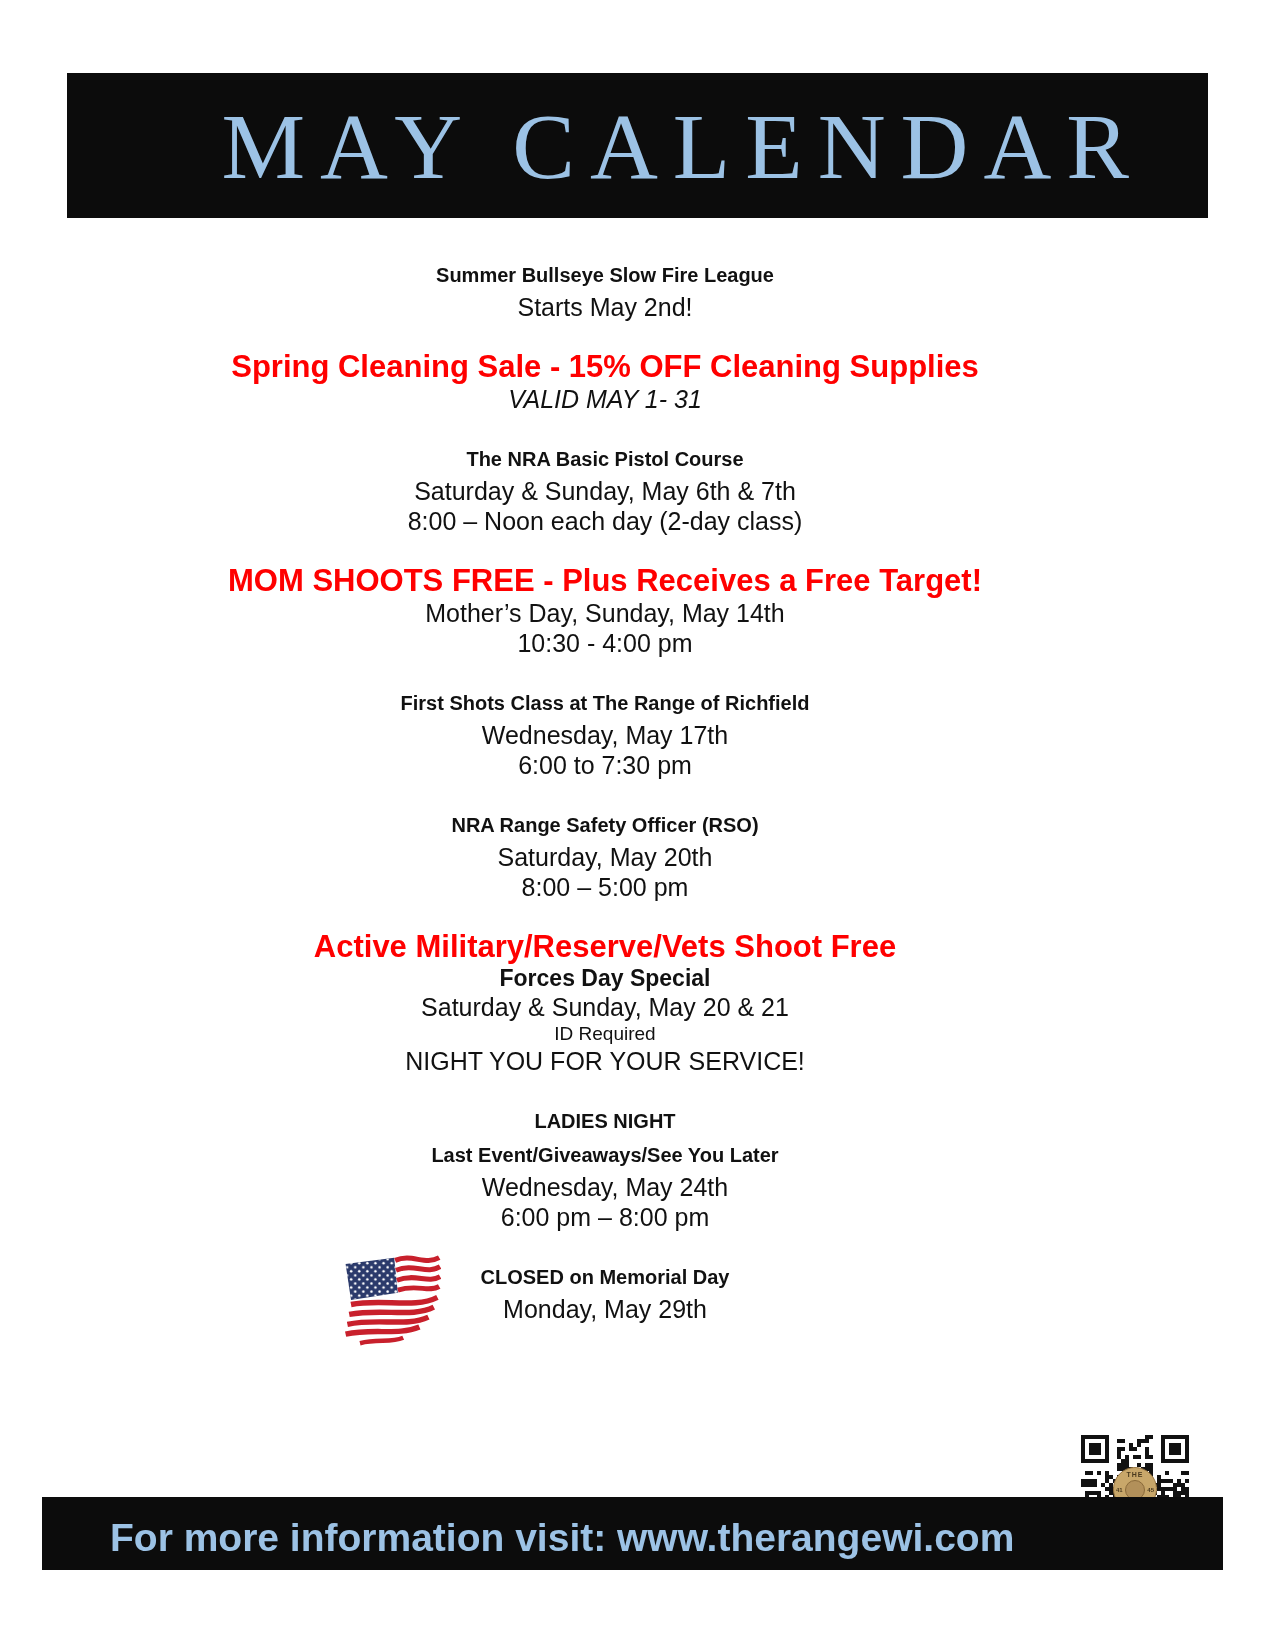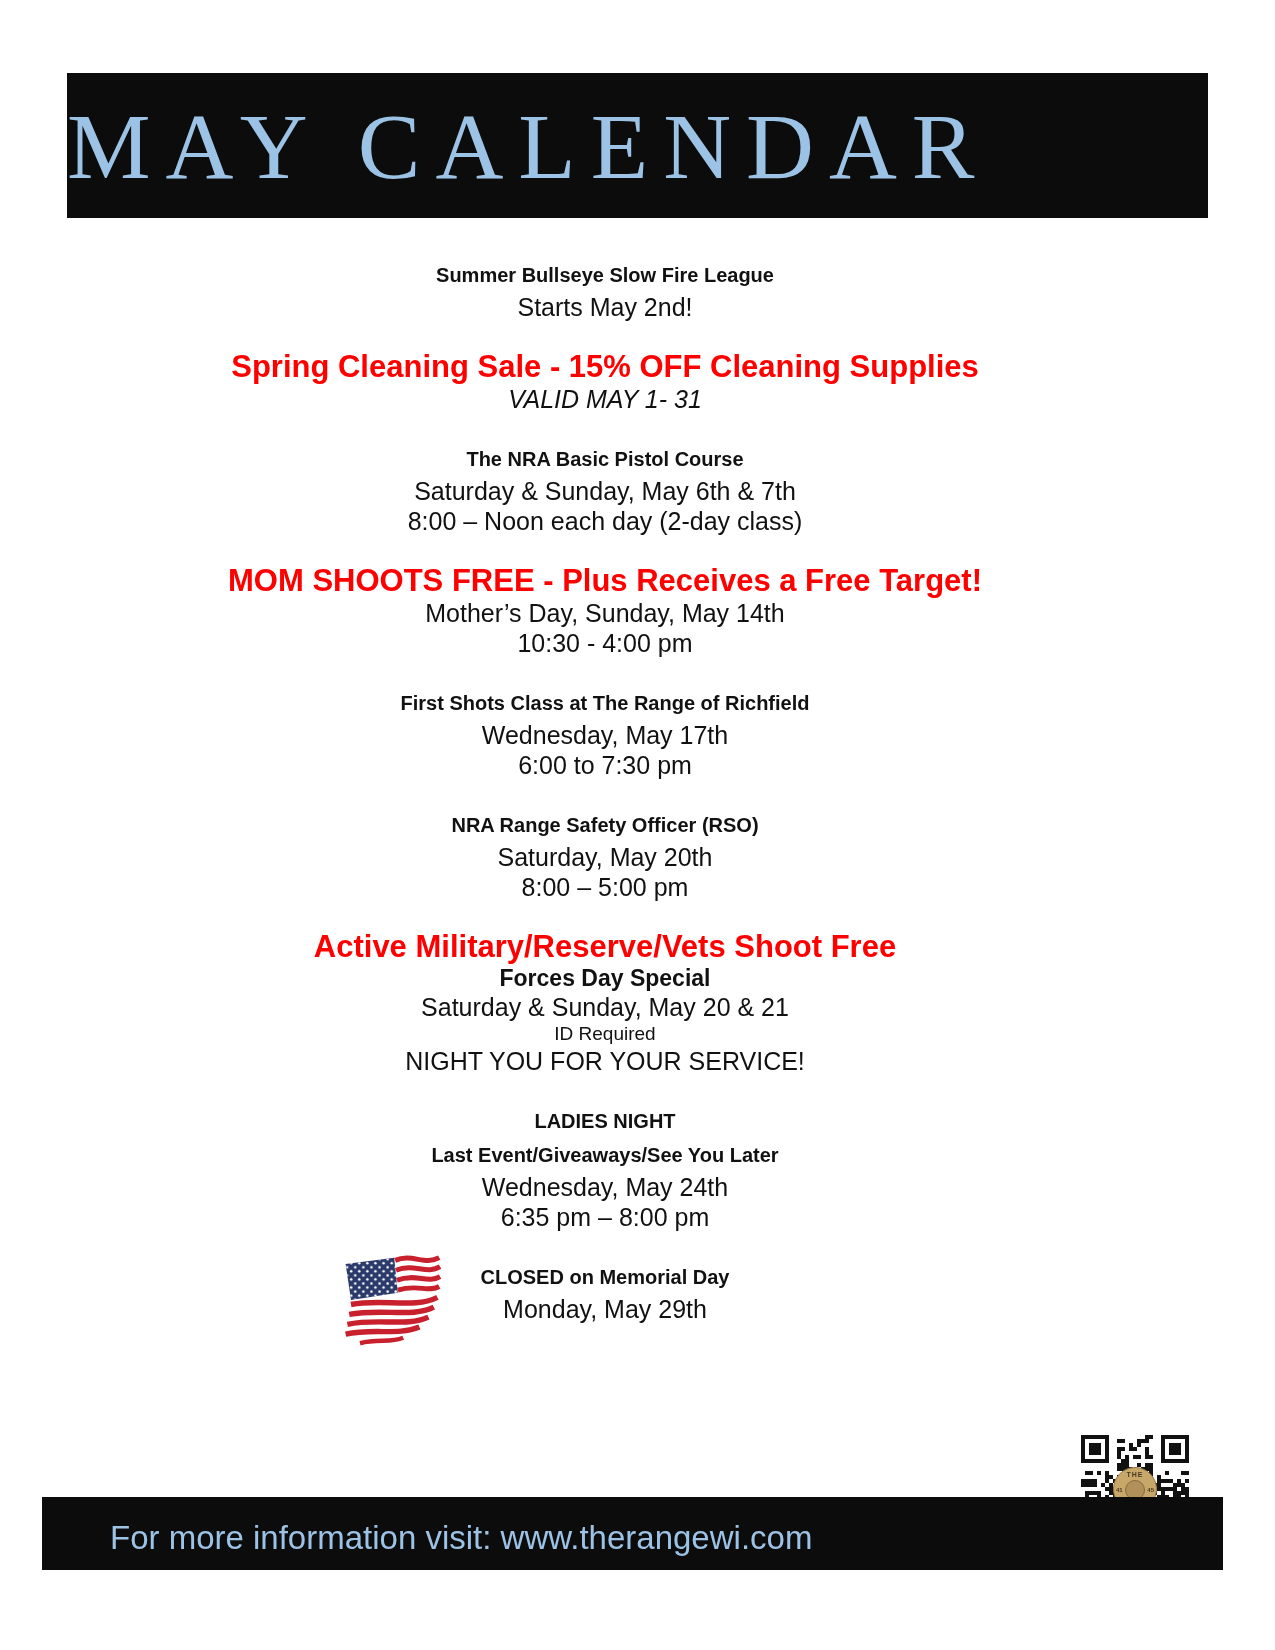--- a/index.html
+++ b/index.html
@@ -3,21 +3,21 @@
 <meta charset="utf-8">
 <style>
   html,body { margin:0; padding:0; background:#ffffff; }
   .page {
     position:relative; width:1275px; height:1650px; background:#ffffff;
     font-family:"Liberation Sans", sans-serif; color:#111111; overflow:hidden;
   }
   
   .banner {
     position:absolute; left:67px; top:73px; width:1141px; height:145px;
-    background:#0c0c0c; display:flex; align-items:center; justify-content:flex-start;
+    background:#0c0c0c; display:flex; align-items:center; justify-content:flex-end;
   }
   .banner h1 {
     margin:0; padding-right:64px; font-family:"Liberation Serif", serif;
     font-weight:400; font-size:94px; letter-spacing:15px; color:#9cc2e5; white-space:nowrap;
   }
   
   .content { position:absolute; left:0; top:258px; width:1210px; text-align:center; }
   .event { margin:0 0 28px 0; }
   .ln { margin:0; }
   .heading      { font-size:20px; font-weight:700; line-height:34px; color:#111111; }
@@ -27,21 +27,21 @@
   .subheading   { font-size:23px; font-weight:700; line-height:28px; }
   .body-small   { font-size:19px; line-height:24px; }
   .has-flag { position:relative; }
   .flag-wrap { position:absolute; left:calc(50% - 272px); top:-12px; width:108px; height:104px; }
   .flag-wrap svg { width:100%; height:100%; display:block; }
   
   .footer-banner {
     position:absolute; left:42px; top:1497px; width:1181px; height:73px;
     background:#0c0c0c; display:flex; align-items:center;
   }
-  .footer-banner p { margin:8px 0 0 68px; font-size:33px; font-weight:400; color:#9cc2e5; }
+  .footer-banner p { margin:8px 0 0 68px; font-size:39px; font-weight:700; color:#9cc2e5; }
   
   .qr { position:absolute; left:1073px; top:1427px; width:124px; height:124px; background:#ffffff; }
   .qr svg.qr-m { position:absolute; left:5px; top:5px; width:114px; height:114px; }
   .qr-logo {
     position:absolute; left:50%; top:50%; width:44px; height:44px; margin:-22px 0 0 -22px;
     border-radius:50%; background:#c8a76a; border:1px solid #9a7742; box-sizing:border-box;
     text-align:center; font-weight:700; color:#4a3a1e;
   }
   .qr-logo .top    { display:block; font-size:7px; line-height:8px; margin-top:3px; letter-spacing:1px; }
   .qr-core { display:block; width:20px; height:20px; margin:1px auto; border-radius:50%;
@@ -92,21 +92,21 @@
         <p class="ln heading-red">Active Military/Reserve/Vets Shoot Free</p>
         <p class="ln subheading">Forces Day Special</p>
         <p class="ln body">Saturday &amp; Sunday, May 20 &amp; 21</p>
         <p class="ln body-small">ID Required</p>
         <p class="ln body">NIGHT YOU FOR YOUR SERVICE!</p>
       </section>
       <section class="event">
         <p class="ln heading">LADIES NIGHT</p>
         <p class="ln heading">Last Event/Giveaways/See You Later</p>
         <p class="ln body">Wednesday, May 24th</p>
-        <p class="ln body">6:35 pm – 8:00 pm</p>
+        <p class="ln body">6:00 pm – 8:00 pm</p>
       </section>
       <section class="event has-flag">
         <div class="flag-wrap">
   <svg viewBox="0 0 120 104" aria-hidden="true">
     <defs>
       <pattern id="stars" width="9" height="9" patternUnits="userSpaceOnUse">
         <circle cx="2.2" cy="2.2" r="1.4" fill="#ffffff"></circle>
         <circle cx="6.7" cy="6.7" r="1.4" fill="#ffffff"></circle>
       </pattern>
     </defs>

